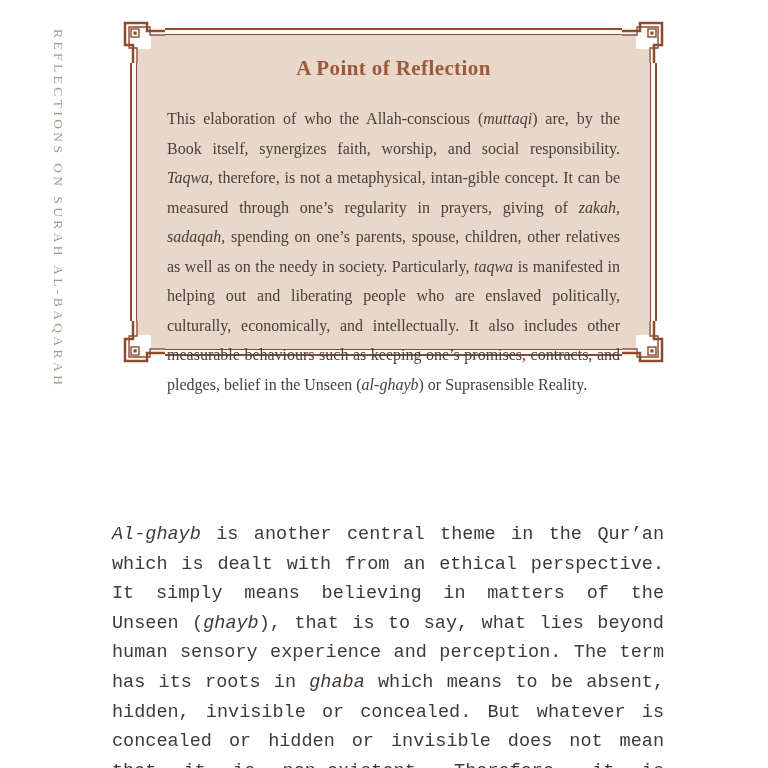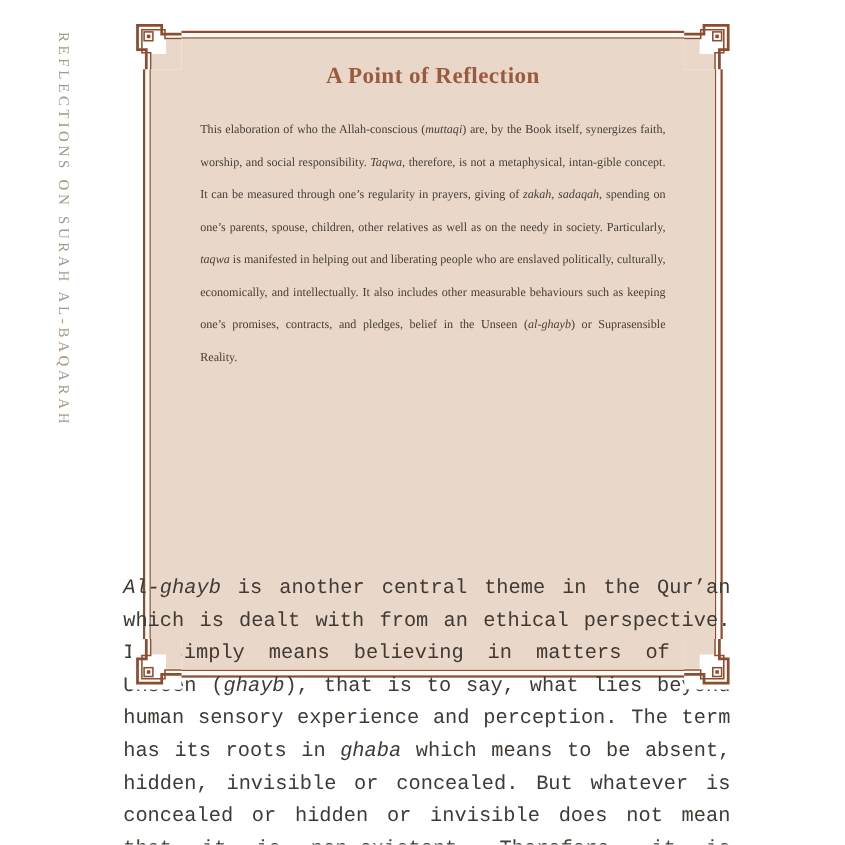--- a/index.html
+++ b/index.html
@@ -24,21 +24,21 @@
     font-size: 13.5px;
     letter-spacing: 3.4px;
     color: #a79888;
     white-space: nowrap;
   }
   .reflection-box {
     position: absolute;
     left: 130px;
     top: 28px;
     width: 527px;
-    height: 588px;
+    height: 328px;
     box-sizing: border-box;
     border: 2.5px solid #8e4c2e;
     background: #fdfaf7;
   }
   .inner-panel {
     position: absolute;
     inset: 4px;
     box-sizing: border-box;
     border: 1.5px solid #8e4c2e;
     background: #e9d7c9;
@@ -46,22 +46,22 @@
   }
   .box-title {
     margin: 0 0 23px 0;
     text-align: center;
     font-size: 21px;
     font-weight: bold;
     letter-spacing: 0.4px;
     color: #9a5a3d;
   }
   .box-body {
-    margin: 15px;
-    font-size: 11px;
+    margin: 0;
+    font-size: 16px;
     line-height: 29.5px;
     text-align: justify;
     color: #46403a;
   }
   .corner {
     position: absolute;
     width: 56px;
     height: 56px;
     z-index: 3;
     pointer-events: none;

